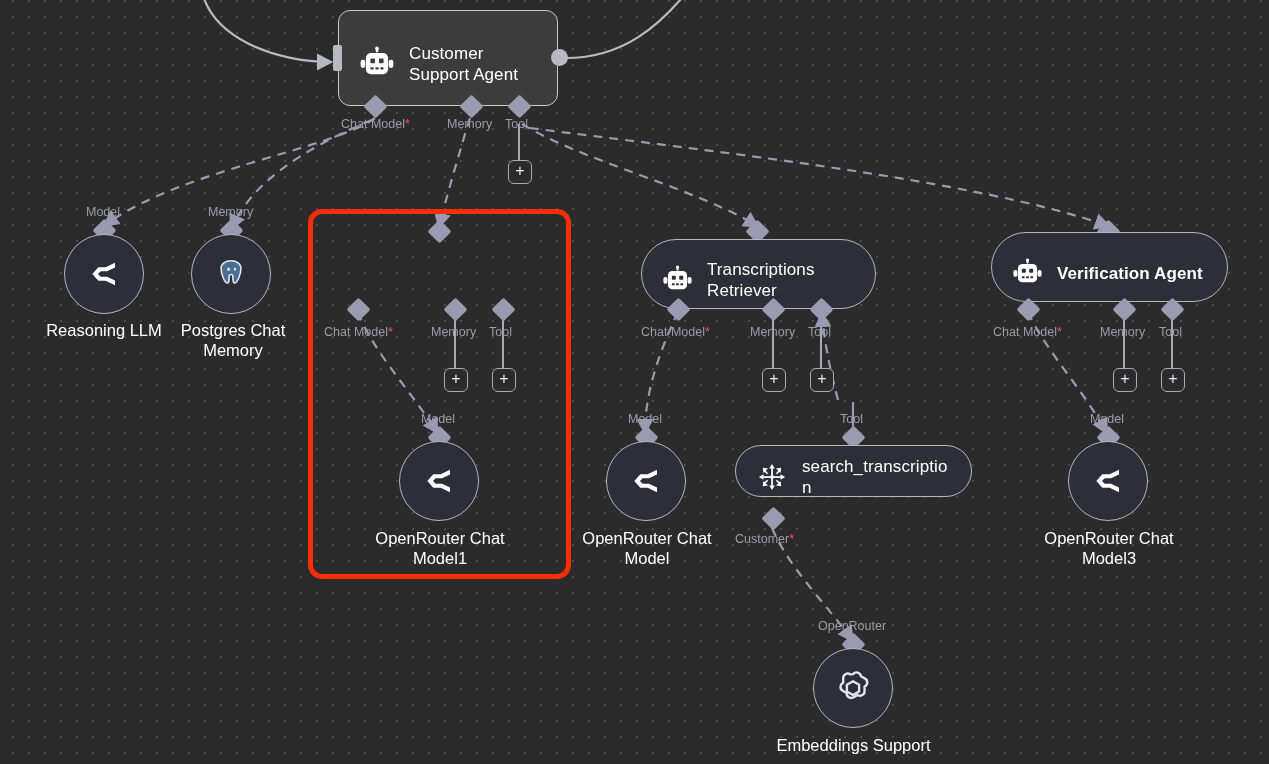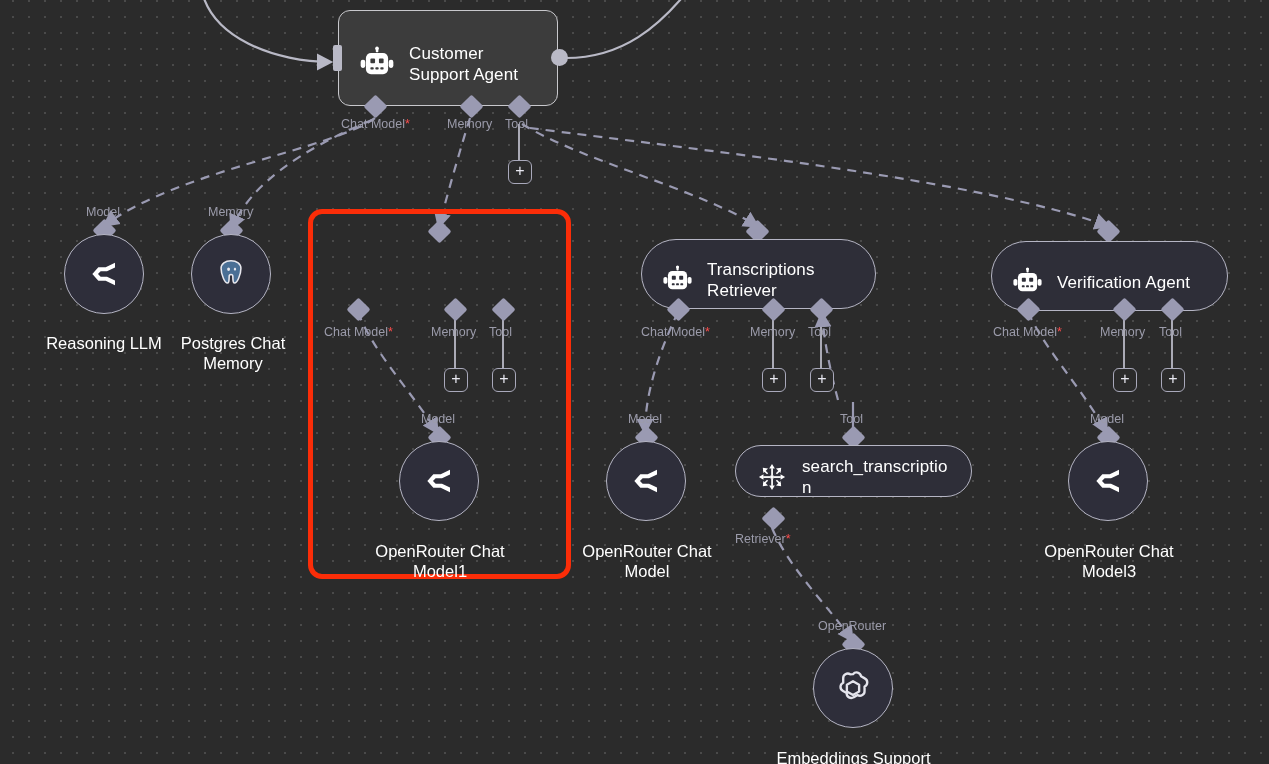--- a/index.html
+++ b/index.html
@@ -63,21 +63,20 @@
     align-items: center;
     justify-content: center;
   }
   .caption {
     position: absolute;
     color: #ffffff;
     font-size: 16.5px;
     line-height: 20px;
     text-align: center;
     white-space: pre-line;
-    margin-top: 13px;
   }
 
   
   .diamond {
     position: absolute;
     width: 17px;
     height: 17px;
     background: #9a9ab2;
     transform: rotate(45deg);
     border-radius: 2px;
@@ -321,24 +320,24 @@
           <rect x="16.2" y="13.8" width="1.2" height="4.2" transform="rotate(-45 16.8 15.9)"></rect>
           <rect x="16.2" y="6.0" width="1.2" height="4.2" transform="rotate(45 16.8 8.1)"></rect>
           <rect x="6.6" y="13.8" width="1.2" height="4.2" transform="rotate(45 7.2 15.9)"></rect>
           <circle cx="12" cy="12" r="1.5"></circle>
         </g>
       </svg>
     </span>
     <span class="nlabel">search_transcription</span>
   </div>
   <div class="diamond" style="left:765px; top:510px;"></div>
-  <div class="plabel" style="left:735px; top:532px;"><span>Retriever</span><span class="req">*</span></div>
+  <div class="plabel" style="left:735px; top:532px;"><span>Customer</span><span class="req">*</span></div>
 
   <div class="diamond" style="left:1100px; top:223px;"></div>
-  <div class="node pill" style="left:991px; top:241px; width:237px; height:70px;">
+  <div class="node pill" style="left:991px; top:232px; width:237px; height:70px;font-weight:bold;">
     <span class="icon">
       <svg width="31" height="31" viewBox="0 0 24 24" fill="#fff">
         <rect x="11.2" y="1" width="1.7" height="3.2" rx=".5"></rect>
         <circle cx="12" cy="1.6" r="1.2"></circle>
         <rect x="4.6" y="4.6" width="14.8" height="14.2" rx="3.4"></rect>
         <rect x="1.1" y="9.2" width="3.1" height="5.4" rx="1.4"></rect>
         <rect x="19.8" y="9.2" width="3.1" height="5.4" rx="1.4"></rect>
         <rect x="7.6" y="8.4" width="3.1" height="3.1" rx=".6" fill="#2e2e38"></rect>
         <rect x="13.3" y="8.4" width="3.1" height="3.1" rx=".6" fill="#2e2e38"></rect>
         <rect x="7.6" y="14.2" width="2.2" height="1.5" rx=".5" fill="#2e2e38"></rect>

